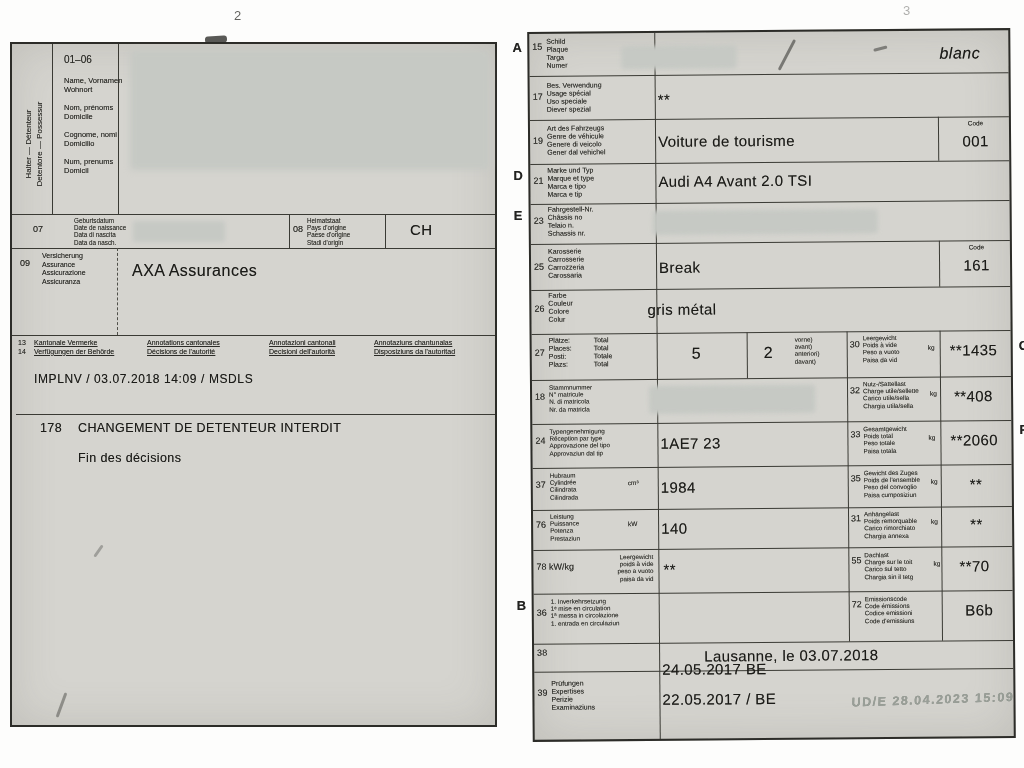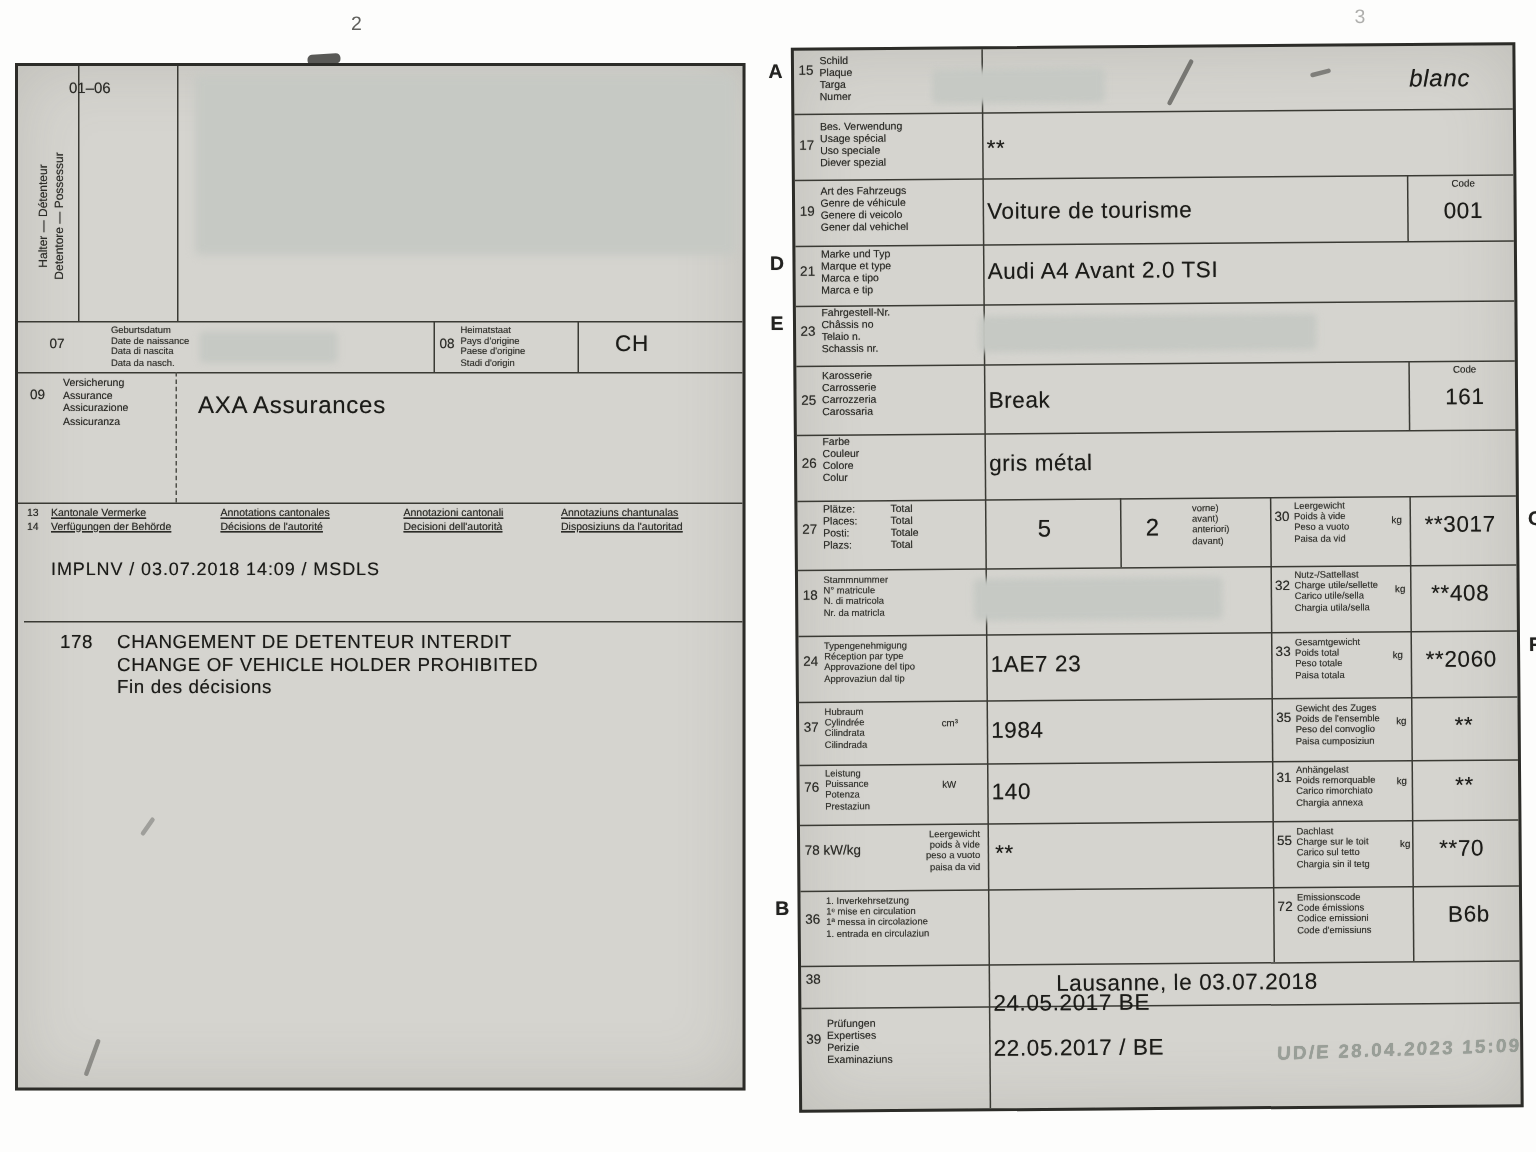--- a/index.html
+++ b/index.html
@@ -37,21 +37,32 @@
   <div class="pageno" style="left:903px;top:3px;opacity:.4;">3</div>
   <div class="mark" style="left:205px;top:36px;width:22px;height:7px;border-radius:3px;opacity:.85;transform:rotate(-4deg);"></div>
 
   <div class="page left-page">
 
     <div class="rot-strip">Halter  —  Détenteur
 Detentore  —  Possessur</div>
     <div class="vl" style="left:40px;top:0;height:170px;"></div>
     <div class="vl" style="left:106px;top:0;height:170px;"></div>
 
-    <div class="fnum" style="left:34px;top:10px;font-size:10px;">01–06</div>
+    <div class="fnum" style="left:52px;top:10px;font-size:10px;">01–06</div>
+    <div class="lbl" style="left:52px;top:32px;line-height:9px;font-size:7.5px;">Name, Vornamen
+Wohnort
+
+Nom, prénoms
+Domicile
+
+Cognome, nomi
+Domicilio
+
+Num, prenums
+Domicil</div>
     <div class="redact" style="left:118px;top:6px;width:360px;height:120px;"></div>
 
     <div class="hl" style="top:170px;"></div>
 
     <div class="fnum" style="left:21px;top:180px;">07</div>
     <div class="lbl-sm" style="left:62px;top:173px;">Geburtsdatum
 Date de naissance
 Data di nascita
 Data da nasch.</div>
     <div class="redact" style="left:121px;top:177px;width:92px;height:21px;filter:blur(2px);"></div>
@@ -86,21 +97,20 @@
 Decisioni dell'autorità</div>
     <div class="hdr-u" style="left:362px;top:295px;width:115px;">Annotaziuns chantunalas
 Disposiziuns da l'autoritad</div>
 
     <div class="val" style="left:22px;top:328px;font-size:12px;letter-spacing:.6px;">IMPLNV / 03.07.2018 14:09 / MSDLS</div>
 
     <div class="hl" style="top:370px;left:4px;width:479px;"></div>
 
     <div class="val" style="left:28px;top:377px;font-size:12.5px;">178</div>
     <div class="val" style="left:66px;top:377px;font-size:12.5px;">CHANGEMENT DE DETENTEUR INTERDIT</div>
-    <div class="val" style="left:66px;top:392px;font-size:12.5px;">CHANGE OF VEHICLE HOLDER PROHIBITED</div>
     <div class="val" style="left:66px;top:407px;font-size:12.5px;">Fin des décisions</div>
 
     <div class="mark" style="left:85px;top:500px;width:3px;height:14px;opacity:.35;transform:rotate(35deg);border-radius:2px;"></div>
     <div class="mark" style="left:48px;top:648px;width:3px;height:26px;opacity:.45;transform:rotate(20deg);border-radius:3px;"></div>
   </div>
 
   <div class="page right-page">
 
     <div class="vl" style="left:125px;top:0;height:706px;"></div>
     <div class="vl" style="left:315px;top:300px;height:310px;"></div>
@@ -178,21 +188,21 @@
 Carossaria</div>
     <div class="val" style="left:128px;top:226px;">Break</div>
     <div class="unit" style="left:408px;top:213px;width:75px;text-align:center;">Code</div>
     <div class="val" style="left:408px;top:226px;width:75px;text-align:center;">161</div>
 
     <div class="fnum" style="left:3px;top:270px;">26</div>
     <div class="lbl" style="left:17px;top:258px;">Farbe
 Couleur
 Colore
 Colur</div>
-    <div class="val" style="left:128px;top:268px;text-align:right;">gris métal</div>
+    <div class="val" style="left:116px;top:268px;text-align:right;">gris métal</div>
 
     <div class="fnum" style="left:3px;top:314px;">27</div>
     <div class="lbl" style="left:17px;top:303px;">Plätze:
 Places:
 Posti:
 Plazs:</div>
     <div class="lbl" style="left:62px;top:303px;">Total
 Total
 Totale
 Total</div>
@@ -201,21 +211,21 @@
     <div class="lbl-sm" style="left:263px;top:304px;">vorne)
 avant)
 anteriori)
 davant)</div>
     <div class="fnum" style="left:318px;top:308px;">30</div>
     <div class="lbl-sm" style="left:331px;top:303px;">Leergewicht
 Poids à vide
 Peso a vuoto
 Paisa da vid</div>
     <div class="unit" style="left:396px;top:313px;">kg</div>
-    <div class="val" style="left:418px;top:311px;">**3017</div>
+    <div class="val" style="left:418px;top:311px;">**1435</div>
 
     <div class="fnum" style="left:3px;top:358px;">18</div>
     <div class="lbl-sm" style="left:17px;top:350px;">Stammnummer
 N° matricule
 N. di matricola
 Nr. da matricla</div>
     <div class="redact" style="left:117px;top:353px;width:166px;height:28px;filter:blur(2px);"></div>
     <div class="fnum" style="left:318px;top:354px;">32</div>
     <div class="lbl-sm" style="left:331px;top:349px;">Nutz-/Sattellast
 Charge utile/sellette

